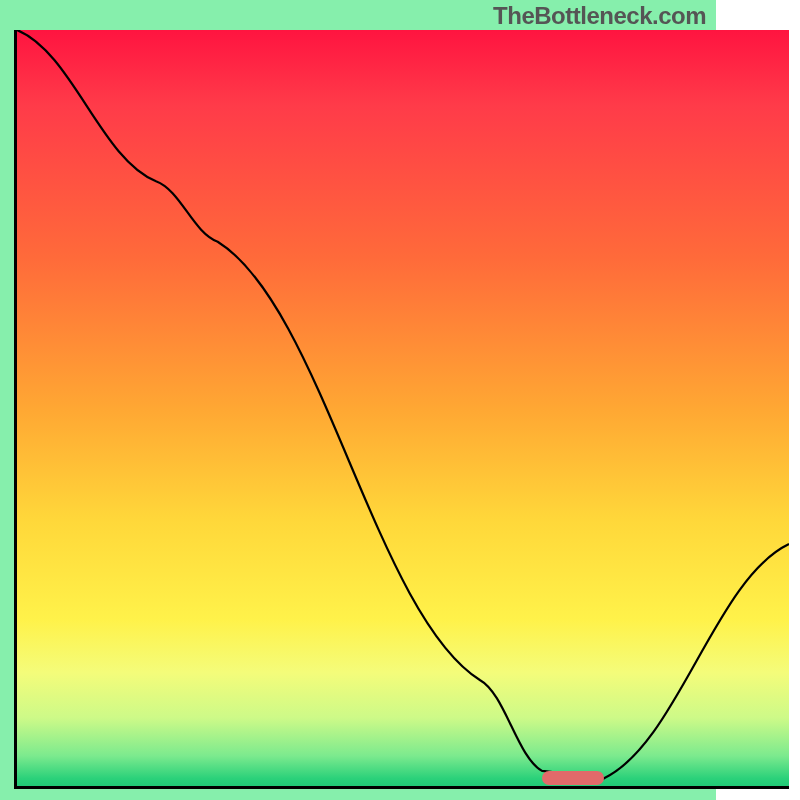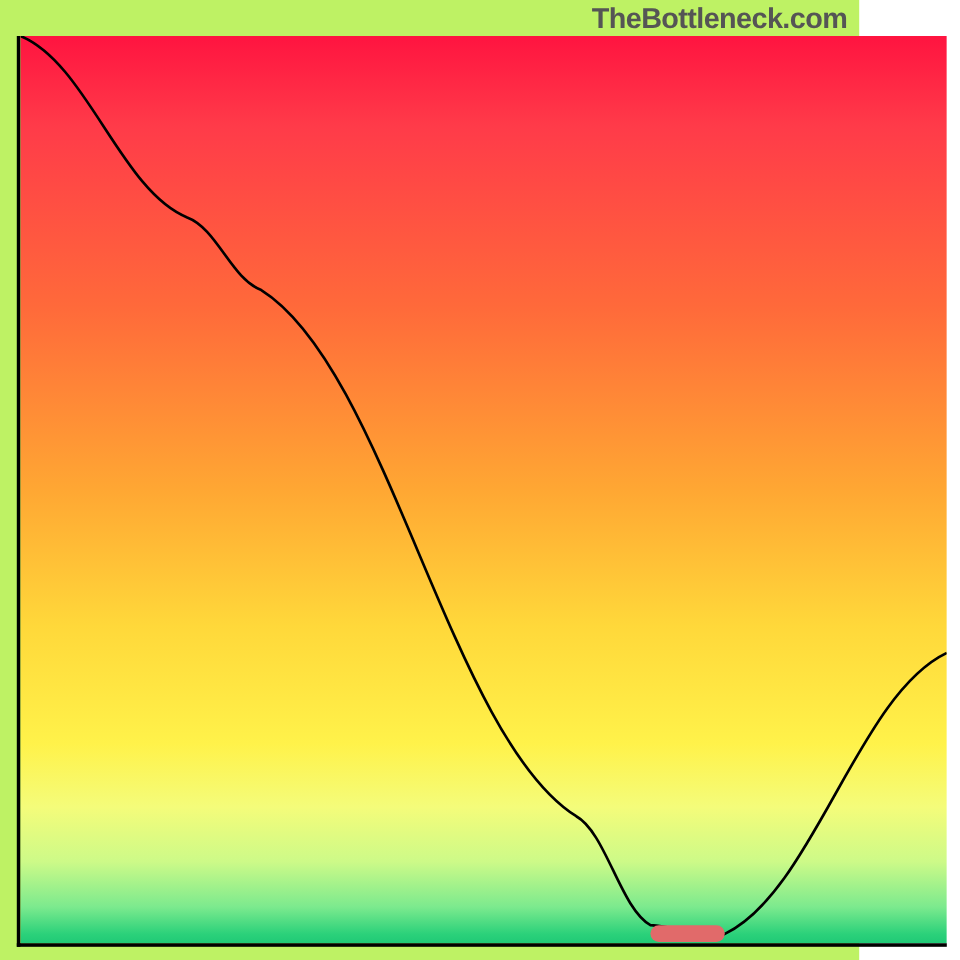--- a/index.html
+++ b/index.html
@@ -7,21 +7,21 @@
     padding: 0;
     width: 800px;
     height: 800px;
     overflow: hidden;
     font-family: Arial, Helvetica, sans-serif;
   }
   .chart-container {
     position: relative;
     width: 716px;
     height: 800px;
-    background: #bef264;
+    background: #86efac;
   }
   .watermark {
     position: absolute;
     top: 2px;
     right: 10px;
     font-size: 24px;
     font-weight: bold;
     color: #555555;
     letter-spacing: -0.5px;
   }

